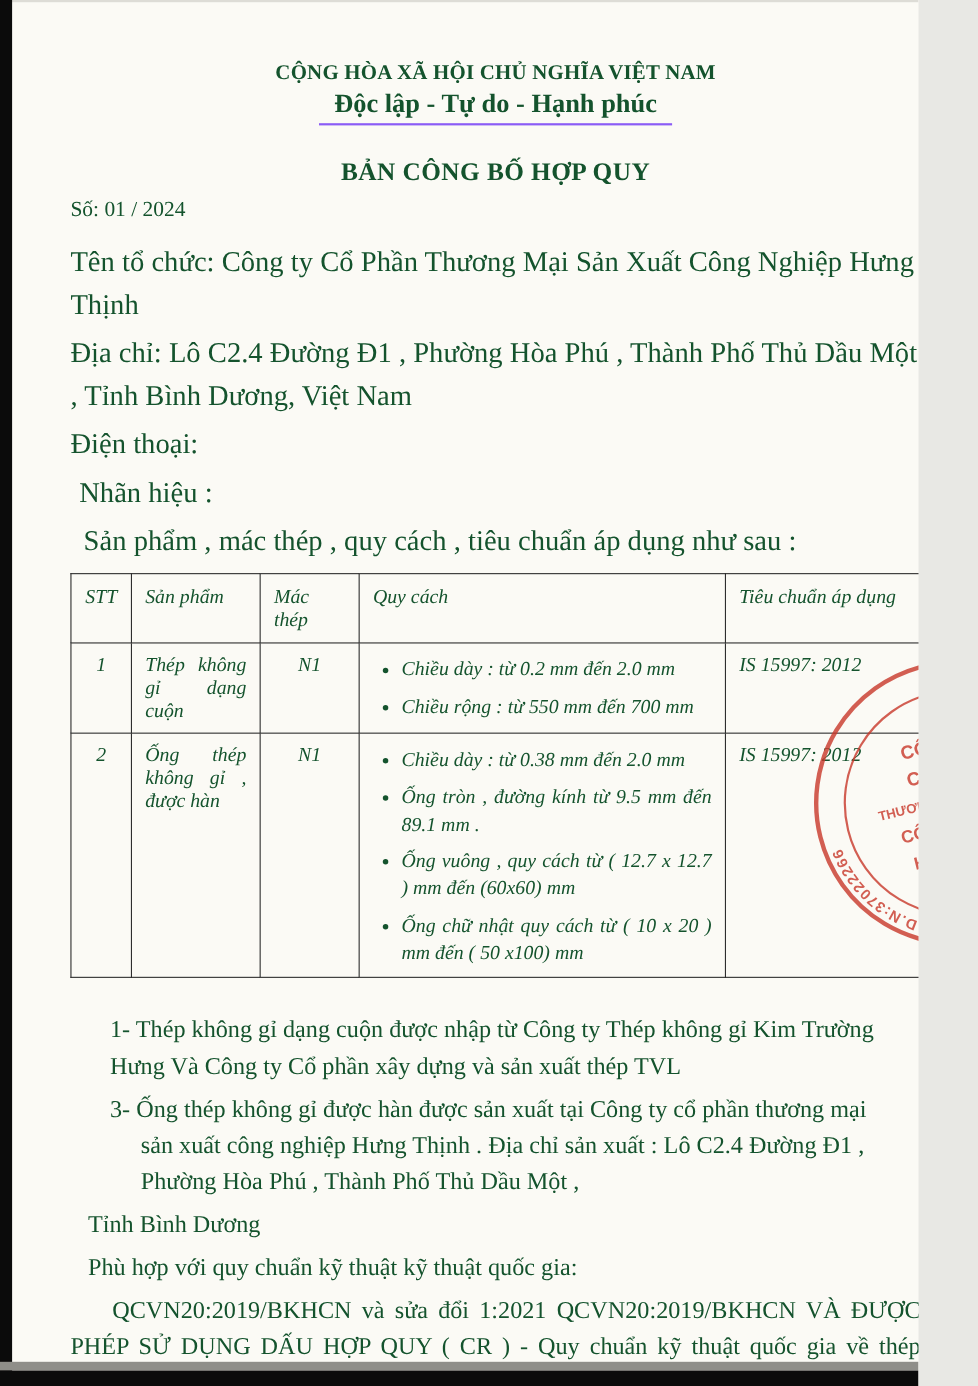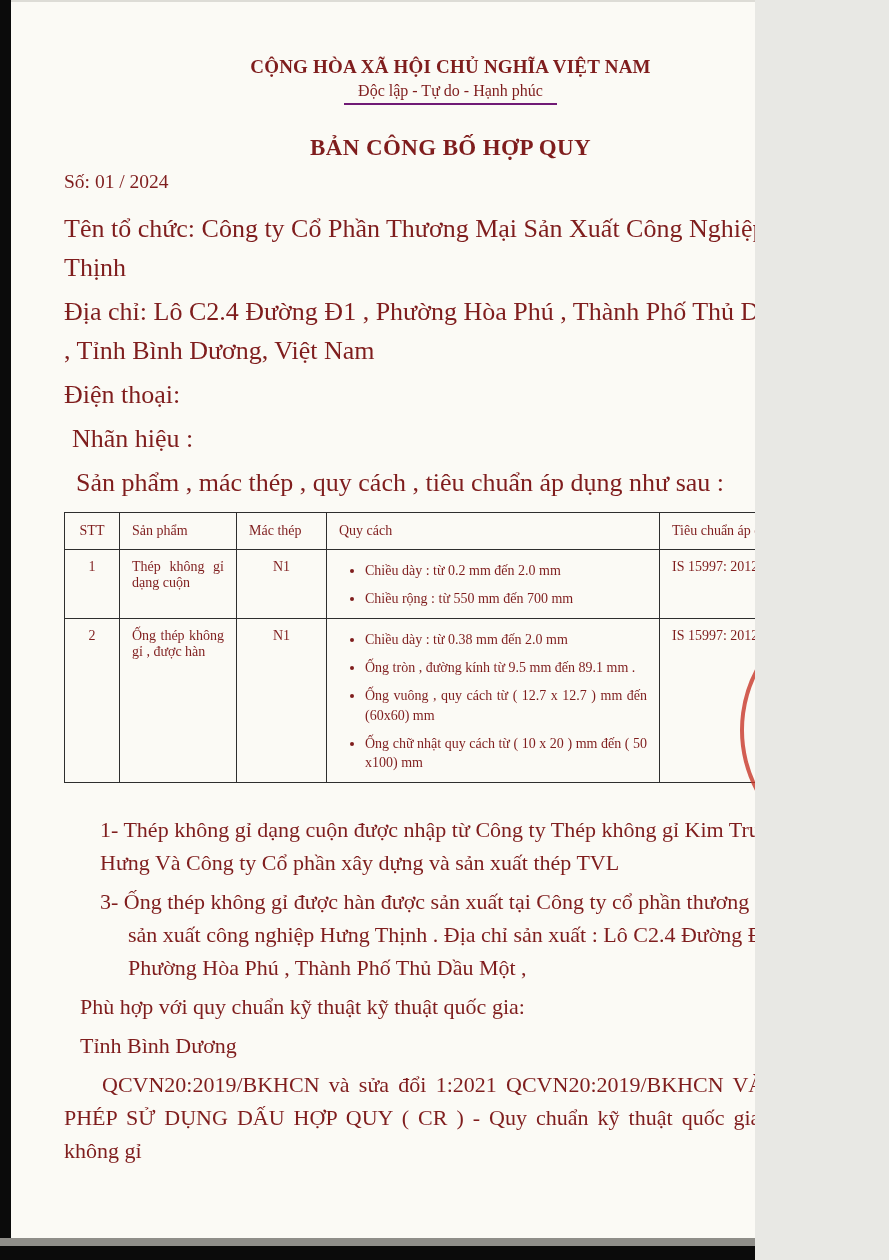--- a/index.html
+++ b/index.html
@@ -1,43 +1,44 @@
 <!DOCTYPE html>
 <html><head>
 <meta charset="utf-8">
 <style>
   html, body { margin: 0; padding: 0; background: #e8e8e4; }
   .page {
     position: relative;
-    width: 755px;
+    width: 835px;
     height: 1260px;
     background: #fbfaf5;
     overflow: hidden;
     font-family: "Liberation Serif", "DejaVu Serif", serif;
-    color: #7f1d1d;
+    color: #14532d;
   }
   .content { position: absolute; left: 0; top: 0; width: 889px; padding: 56px 52px 0 64px; box-sizing: border-box; }
 
   .nat-title { text-align: center; font-weight: bold; font-size: 19px; letter-spacing: .2px; }
   .motto-wrap { text-align: center; margin-top: 4px; margin-bottom: 30px; }
-  .motto { display: inline-block; font-weight: normal; font-size: 16px; border-bottom: 2px solid #701a75; padding: 0 14px 3px; }
+  .motto { display: inline-block; font-weight: bold; font-size: 24px; border-bottom: 2px solid #8b5cf6; padding: 0 14px 3px; }
   .doc-title { text-align: center; font-weight: bold; font-size: 23px; letter-spacing: .4px; margin-bottom: 10px; }
   .doc-number { text-align: left; font-size: 19.5px; margin-bottom: 16px; }
 
   p.info { font-size: 26px; line-height: 1.5; margin: 0 0 5px; }
   p.info.indent1 { padding-left: 8px; }
   p.info.indent2 { padding-left: 12px; }
   p.info b { font-weight: bold; }
 
   table.spec-table {
     margin-top: 10px;
     width: 775px;
     table-layout: fixed;
     border-collapse: collapse;
-    font-size: 14px;
+    font-size: 18px;
+    font-style: italic;
   }
   .spec-table th, .spec-table td {
     border: 1.4px solid #2e2e2e;
     padding: 9px 12px;
     vertical-align: top;
     text-align: left;
     font-weight: normal;
   }
   .spec-table th { padding-top: 10px; padding-bottom: 10px; }
   .spec-table .c-stt { text-align: center; width: 55px; }
@@ -130,22 +131,22 @@
             </ul>
           </td>
           <td class="c-tc">IS 15997: 2012</td>
         </tr>
       </tbody>
     </table>
 
     <div class="notes">
       <p class="note n1">1-  Thép không gỉ dạng cuộn được nhập từ Công ty Thép không gỉ Kim Trường Hưng Và Công ty Cổ phần xây dựng và sản xuất thép TVL</p>
       <p class="note n2">3-  Ống thép không gỉ được hàn được sản xuất tại Công ty cổ phần thương mại sản xuất công nghiệp Hưng Thịnh . Địa chỉ sản xuất : Lô C2.4 Đường Đ1 , Phường Hòa Phú , Thành Phố Thủ Dầu Một ,</p>
+      <p class="note n3">Tỉnh Bình Dương</p>
       <p class="note n3">Phù hợp với quy chuẩn kỹ thuật kỹ thuật quốc gia:</p>
-      <p class="note n3">Tỉnh Bình Dương</p>
       <p class="note n4">QCVN20:2019/BKHCN  và  sửa  đổi  1:2021  QCVN20:2019/BKHCN  VÀ  ĐƯỢC PHÉP SỬ DỤNG DẤU HỢP QUY ( CR ) -  Quy chuẩn kỹ thuật quốc gia về thép không gỉ</p>
     </div>
   </div>
 
   <svg class="stamp" width="272" height="272" viewBox="0 0 272 272" aria-hidden="true">
     <g fill="none" stroke="#c8382a" opacity="0.8">
       <circle cx="136" cy="136" r="128" stroke-width="4"></circle>
       <circle cx="136" cy="136" r="102" stroke-width="2"></circle>
     </g>
     <defs>

